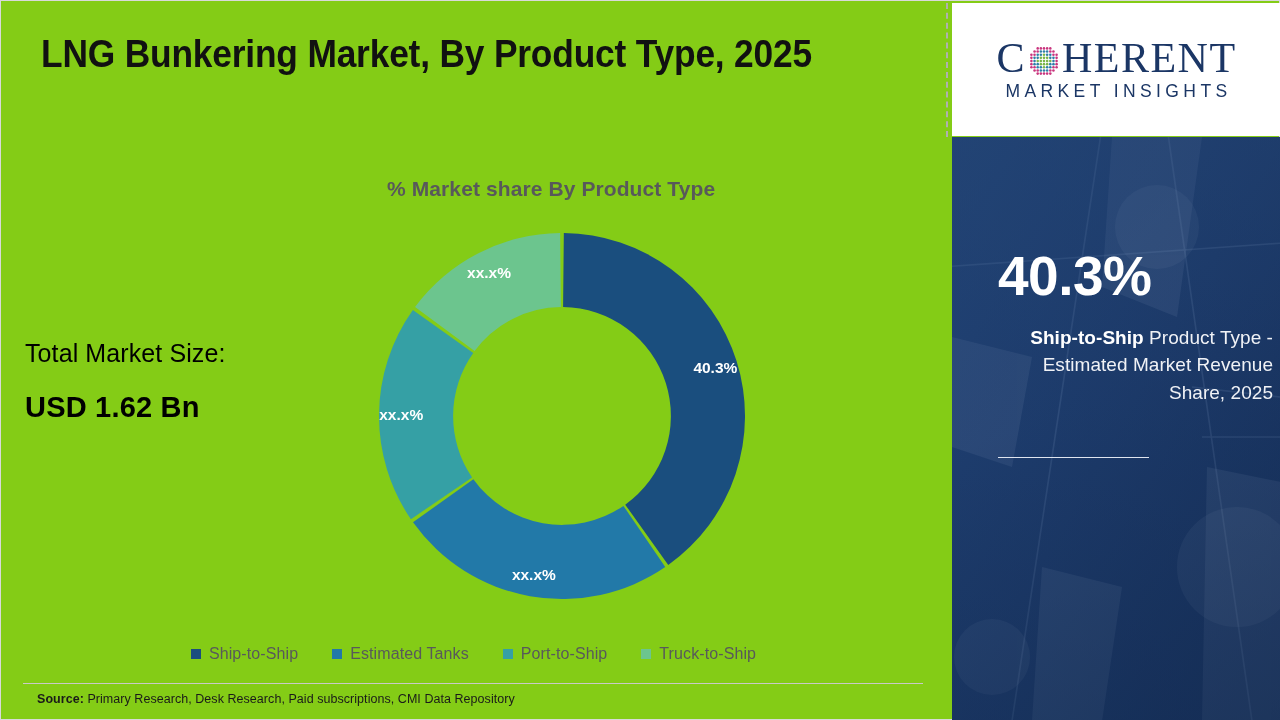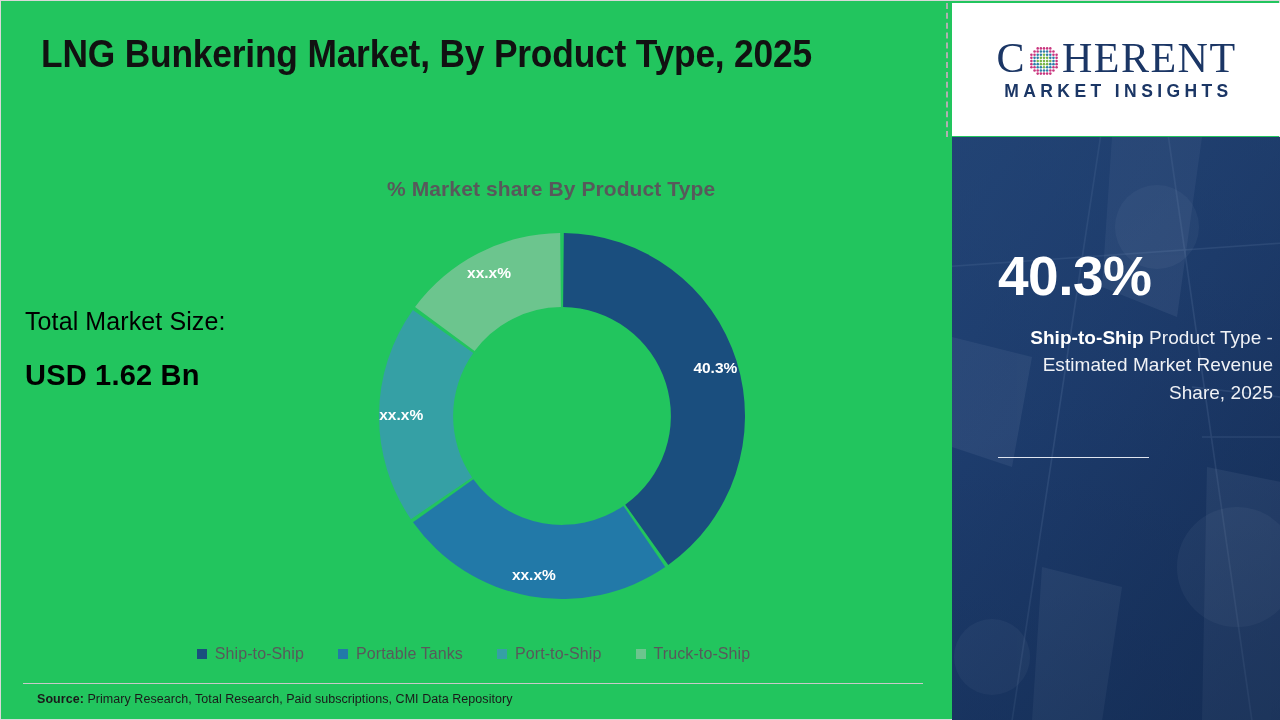--- a/index.html
+++ b/index.html
@@ -7,21 +7,21 @@
   body {
     font-family: "Liberation Sans", sans-serif;
     background:#ffffff;
     position:relative;
     overflow:hidden;
   }
 
   
   #frame {
     position:absolute; left:0; top:0; width:1280px; height:720px;
-    background:#22c55e;
+    background:#84cc16;
     border:1px solid #d9d9d9;
   }
 
   
   #left-pane {
     position:absolute; left:0; top:0; width:945px; height:720px;
   }
 
   #page-title {
     position:absolute; left:40px; top:32px;
@@ -41,21 +41,21 @@
     width:420px;
     font-size:21px;
     color:#58595b;
     letter-spacing:0.1px;
     white-space:nowrap;
     font-weight:bold;
   }
 
   
   #total-market {
-    position:absolute; left:24px; top:304px; width:300px;
+    position:absolute; left:24px; top:336px; width:300px;
   }
   #total-market .tm-label {
     font-size:25px; color:#000000; line-height:1.32; letter-spacing:0.1px;
   }
   #total-market .tm-value {
     font-size:29px; font-weight:700; color:#000000; line-height:1.3;
     letter-spacing:0.2px; margin-top:19px;
   }
 
   
@@ -118,21 +118,21 @@
     line-height:1;
   }
   #logo-sphere {
     display:inline-block; width:34px; height:34px; margin:0 1px;
     position:relative; top:2px;
   }
   #logo-sub {
     margin-top:2px;
     font-family:"Liberation Sans", sans-serif;
     font-size:17.5px; color:#1b3665; letter-spacing:4.4px;
-    font-weight:700;
+    font-weight:400;
     padding-left:4px;
   }
 
   
   #navy-panel {
     position:absolute; left:0; top:136px; width:329px; height:584px;
     background:#1d3b6b;
     overflow:hidden;
   }
   
@@ -200,34 +200,34 @@
       </svg>
     </div>
 
     <div id="legend">
         <div class="legend-item">
           <span class="legend-swatch" style="background: rgb(26, 78, 126);"></span>
           <span class="legend-label">Ship-to-Ship</span>
         </div>
         <div class="legend-item">
           <span class="legend-swatch" style="background: rgb(34, 121, 168);"></span>
-          <span class="legend-label">Portable Tanks</span>
+          <span class="legend-label">Estimated Tanks</span>
         </div>
         <div class="legend-item">
           <span class="legend-swatch" style="background: rgb(53, 160, 165);"></span>
           <span class="legend-label">Port-to-Ship</span>
         </div>
         <div class="legend-item">
           <span class="legend-swatch" style="background: rgb(108, 197, 142);"></span>
           <span class="legend-label">Truck-to-Ship</span>
         </div>
       </div>
 
     <div id="source-rule"></div>
-    <div id="source-line"><b>Source:</b><span> Primary Research, Total Research, Paid subscriptions, CMI Data Repository</span></div>
+    <div id="source-line"><b>Source:</b><span> Primary Research, Desk Research, Paid subscriptions, CMI Data Repository</span></div>
   </div>
 
   <div id="dashed-divider"></div>
 
   <div id="right-pane">
 
     <div id="logo-box">
       <div id="logo-word">
         <span>C</span>
         <span id="logo-sphere">

